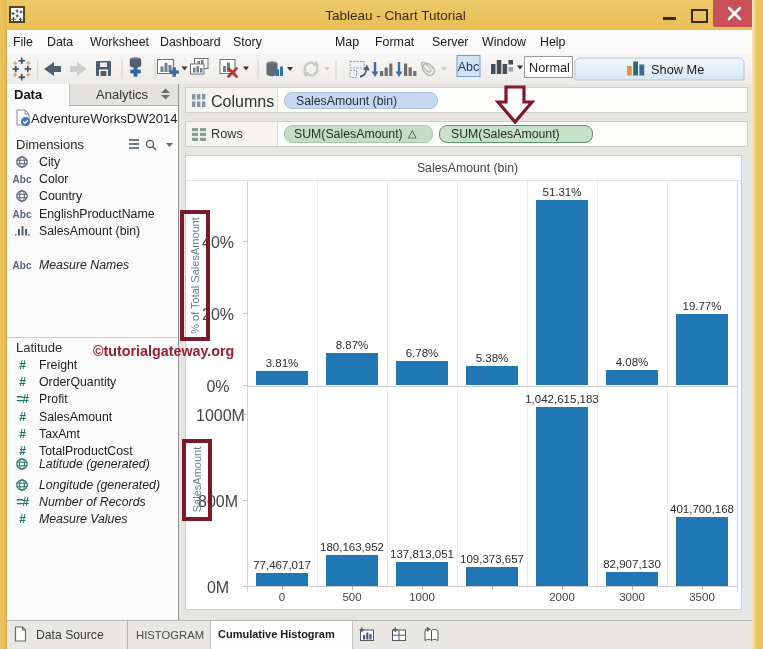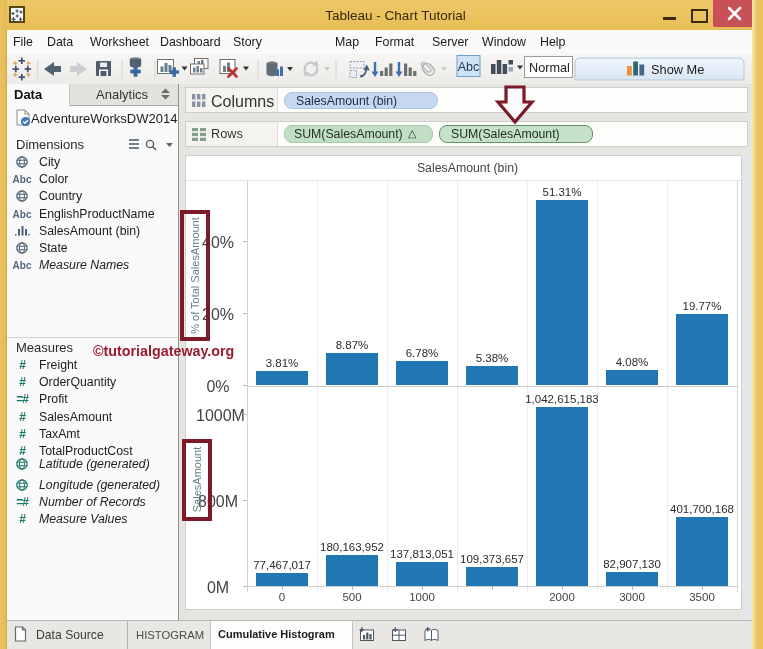--- a/index.html
+++ b/index.html
@@ -257,36 +257,27 @@
   <div class="dimrow" style="top:223px;">
       <span class="ic"><svg width="16" height="14" viewBox="0 0 16 14">
           <rect x="1" y="11" width="1.5" height="1.5" fill="#4d5f75"></rect>
           <rect x="4" y="6" width="2" height="6.5" fill="#4d5f75"></rect>
           <rect x="7.5" y="3" width="2" height="9.5" fill="#4d5f75"></rect>
           <rect x="11" y="6" width="2" height="6.5" fill="#4d5f75"></rect>
           <rect x="14.2" y="11" width="1.5" height="1.5" fill="#4d5f75"></rect>
         </svg></span>
       <span class="txt">SalesAmount (bin)</span>
     </div>
-  <div class="dimrow" style="top:240px;">
-      <span class="ic"><svg width="14" height="14" viewBox="0 0 14 14" style="margin-top:1px">
-          <circle cx="7" cy="7" r="5.2" fill="none" stroke="#4d5f75" stroke-width="1.2"></circle>
-          <ellipse cx="7" cy="7" rx="2.4" ry="5.2" fill="none" stroke="#4d5f75" stroke-width="1"></ellipse>
-          <line x1="1.8" y1="5.2" x2="12.2" y2="5.2" stroke="#4d5f75" stroke-width="1"></line>
-          <line x1="1.8" y1="8.8" x2="12.2" y2="8.8" stroke="#4d5f75" stroke-width="1"></line>
-        </svg></span>
-      <span class="txt">State</span>
-    </div>
   <div class="dimrow" style="top:257px;">
       <span class="ic abc">Abc</span>
       <span class="txt it">Measure Names</span>
     </div>
 
   <div class="abs" style="left:7px;top:337px;width:171px;height:1px;background:#d5d3d0;"></div>
-  <div class="abs" style="left:16px;top:340px;font-size:13px;color:#2a2a2a;">Measures</div>
+  <div class="abs" style="left:16px;top:340px;font-size:13px;color:#2a2a2a;">Latitude</div>
   <div class="dimrow" style="top:357px;">
       <span class="ic hash">#</span>
       <span class="txt">Freight</span>
     </div>
   <div class="dimrow" style="top:374px;">
       <span class="ic hash">#</span>
       <span class="txt">OrderQuantity</span>
     </div>
   <div class="dimrow" style="top:391px;">
       <span class="ic hash">=#</span>

